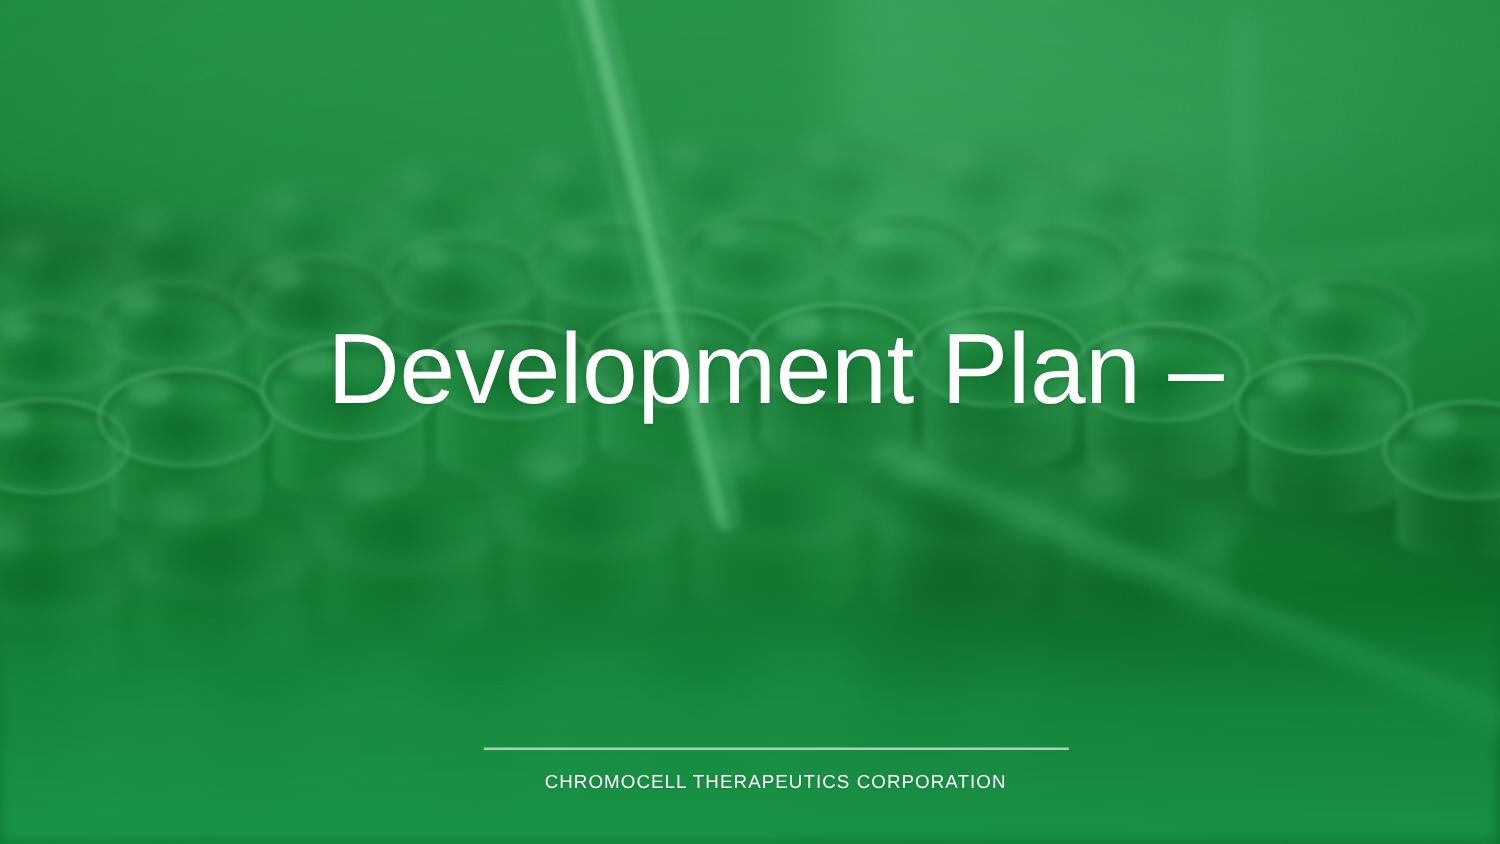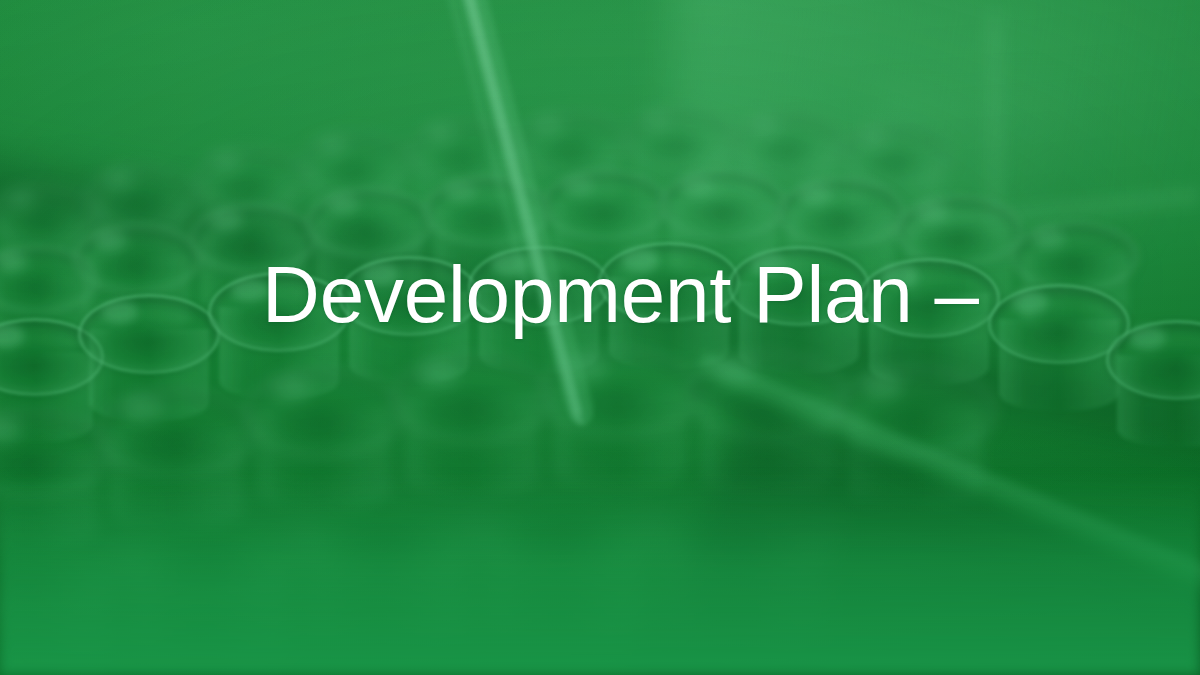--- a/index.html
+++ b/index.html
@@ -501,15 +501,19 @@
     <div class="tint2"></div>
     <div class="bottom-haze"></div>
   </div>
 
   <div class="content">
 
     <div class="title-block">
       <span class="title-line">Development Plan –</span>
     </div>
 
+    <div class="footer">
+      <div class="footer-rule"></div>
+      <span class="footer-text">CHROMOCELL THERAPEUTICS CORPORATION</span>
+    </div>
 
   </div>
 </div>
 
 </body></html>

